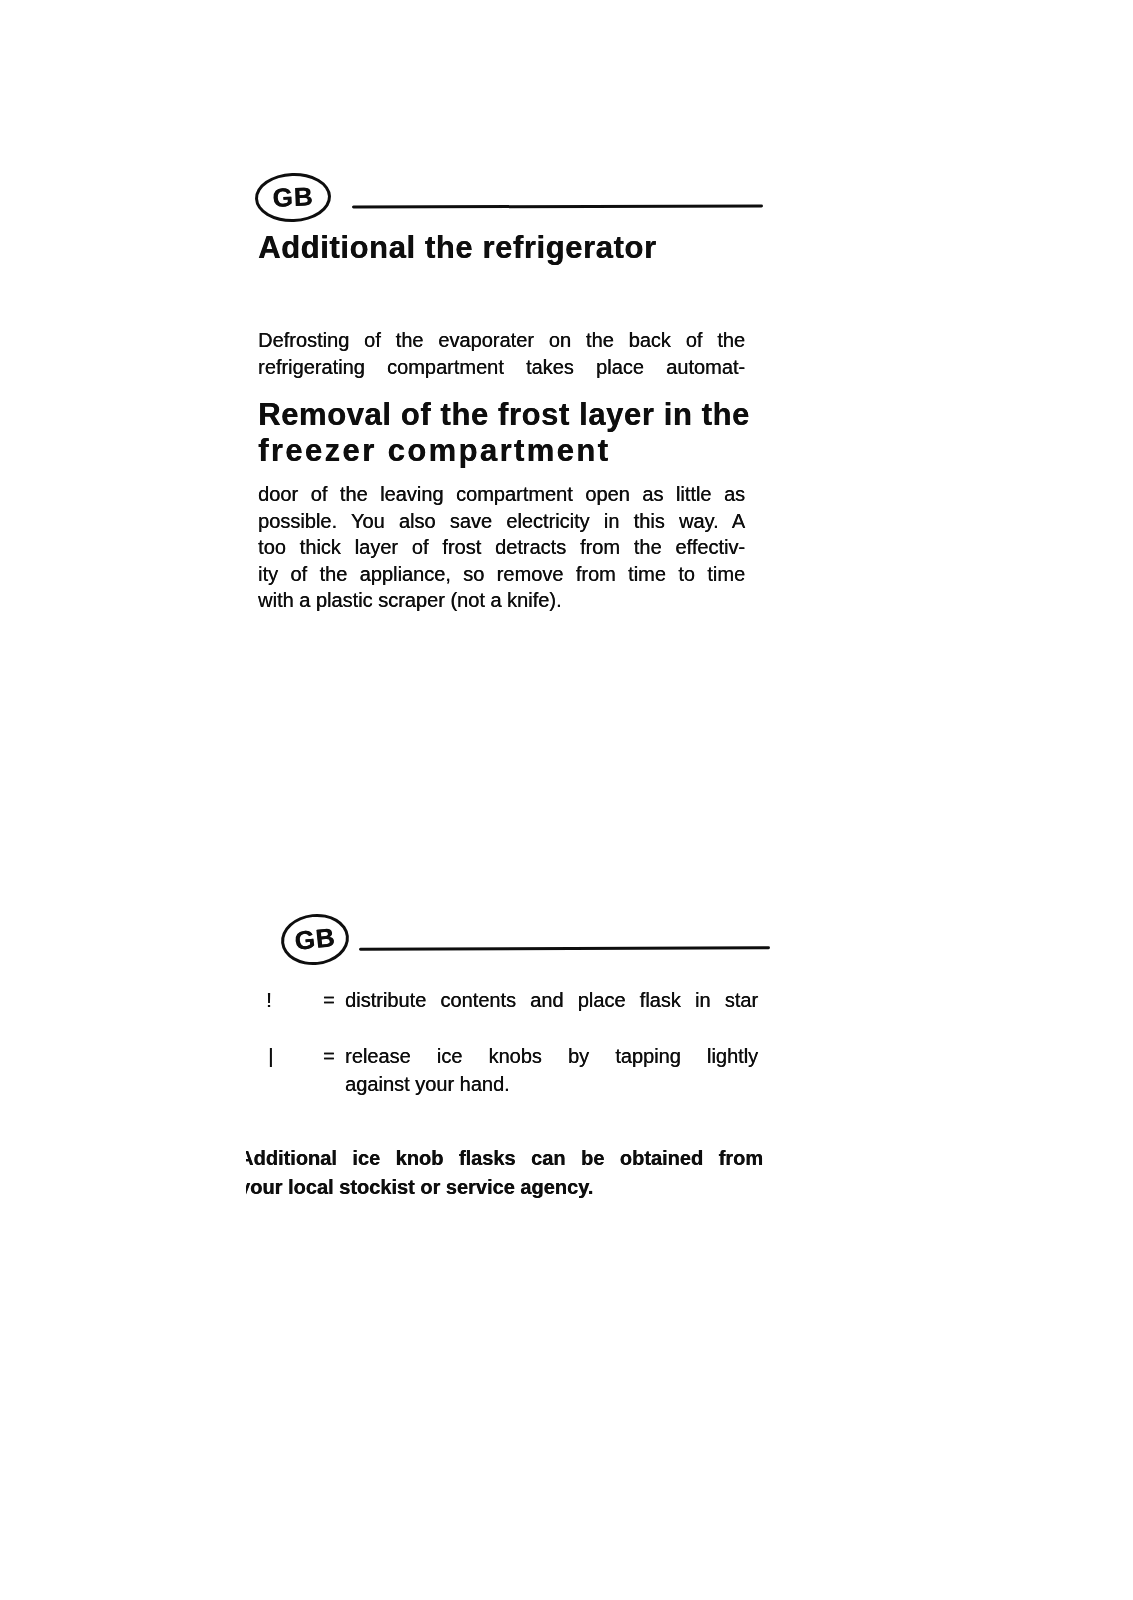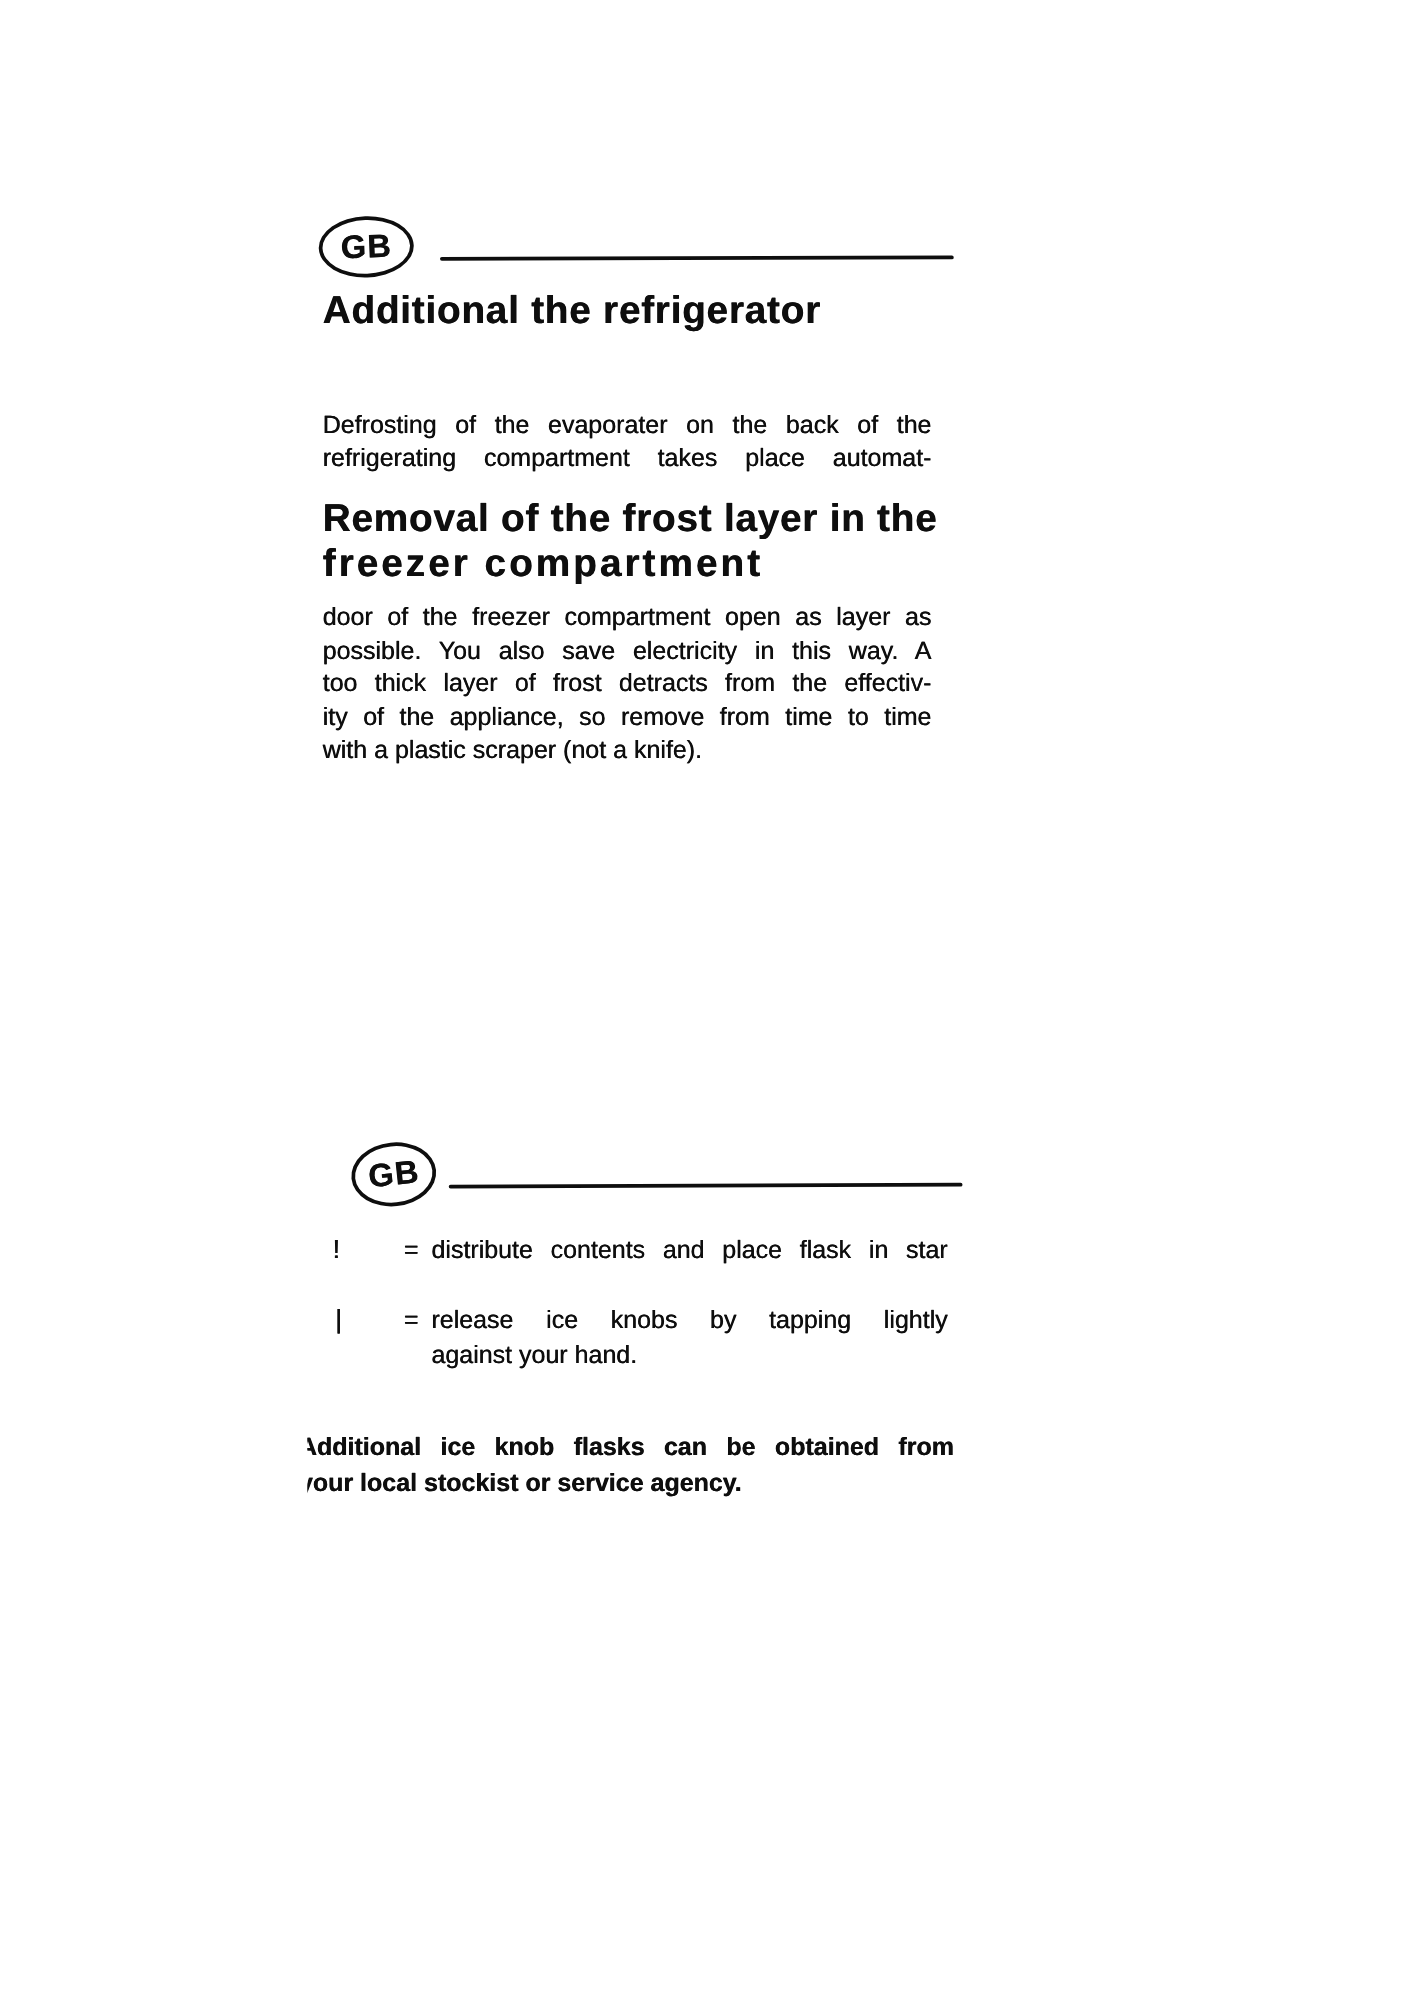--- a/index.html
+++ b/index.html
@@ -125,21 +125,21 @@
 
   <div id="para1" class="para">
     <div class="jl">Defrosting of the evaporater on the back of the</div>
     <div class="jl">refrigerating compartment takes place automat-</div>
   </div>
 
   <div id="heading2a" class="heading" style="left:258px; top:397px;">Removal of the frost layer in the</div>
   <div id="heading2b" class="heading" style="left:258px; top:433px;">freezer compartment</div>
 
   <div id="para2" class="para">
-    <div class="jl">door of the freezer compartment open as layer as</div>
+    <div class="jl">door of the leaving compartment open as little as</div>
     <div class="jl">possible. You also save electricity in this way. A</div>
     <div class="jl">too thick layer of frost detracts from the effectiv-</div>
     <div class="jl">ity of the appliance, so remove from time to time</div>
     <div class="ll">with a plastic scraper (not a knife).</div>
   </div>
 
   <div id="badge2" class="gb-badge">
     <span class="gb-label">GB</span>
   </div>
   <div id="rule2" class="rule"></div>

